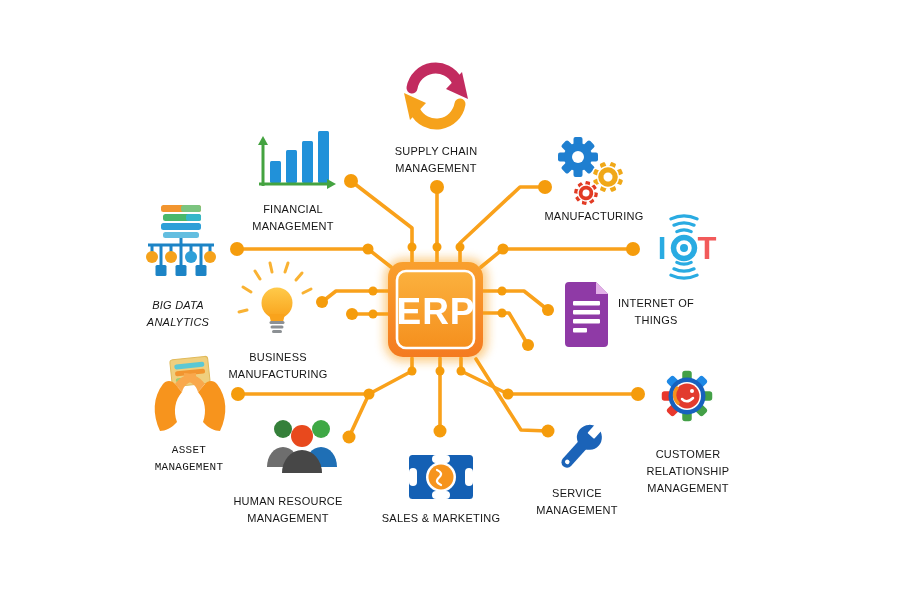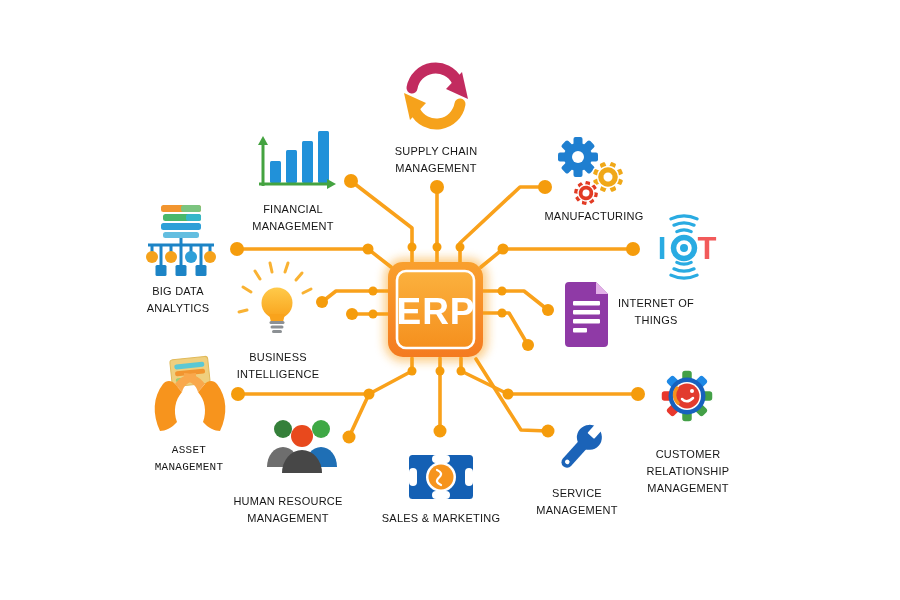--- a/index.html
+++ b/index.html
@@ -290,19 +290,19 @@
 RELATIONSHIP
 MANAGEMENT</div>
   <div class="label" style="left:487px;top:485px;">SERVICE
 MANAGEMENT</div>
   <div class="label" style="left:351px;top:510px;">SALES &amp; MARKETING</div>
   <div class="label" style="left:198px;top:493px;">HUMAN RESOURCE
 MANAGEMENT</div>
   <div class="label" style="left:99px;top:442px;font-family:Liberation Mono, monospace;">ASSET
 MANAGEMENT</div>
   <div class="label" style="left:188px;top:349px;">BUSINESS
-INTELLIGENCE</div>
-  <div class="label" style="left:88px;top:283px;">BIG DATA
+MANUFACTURING</div>
+  <div class="label" style="left:88px;top:297px;font-style:italic;">BIG DATA
 ANALYTICS</div>
   <div class="label" style="left:203px;top:201px;text-align:center;">FINANCIAL
 MANAGEMENT</div>
 
 </div>
 
 </body></html>

